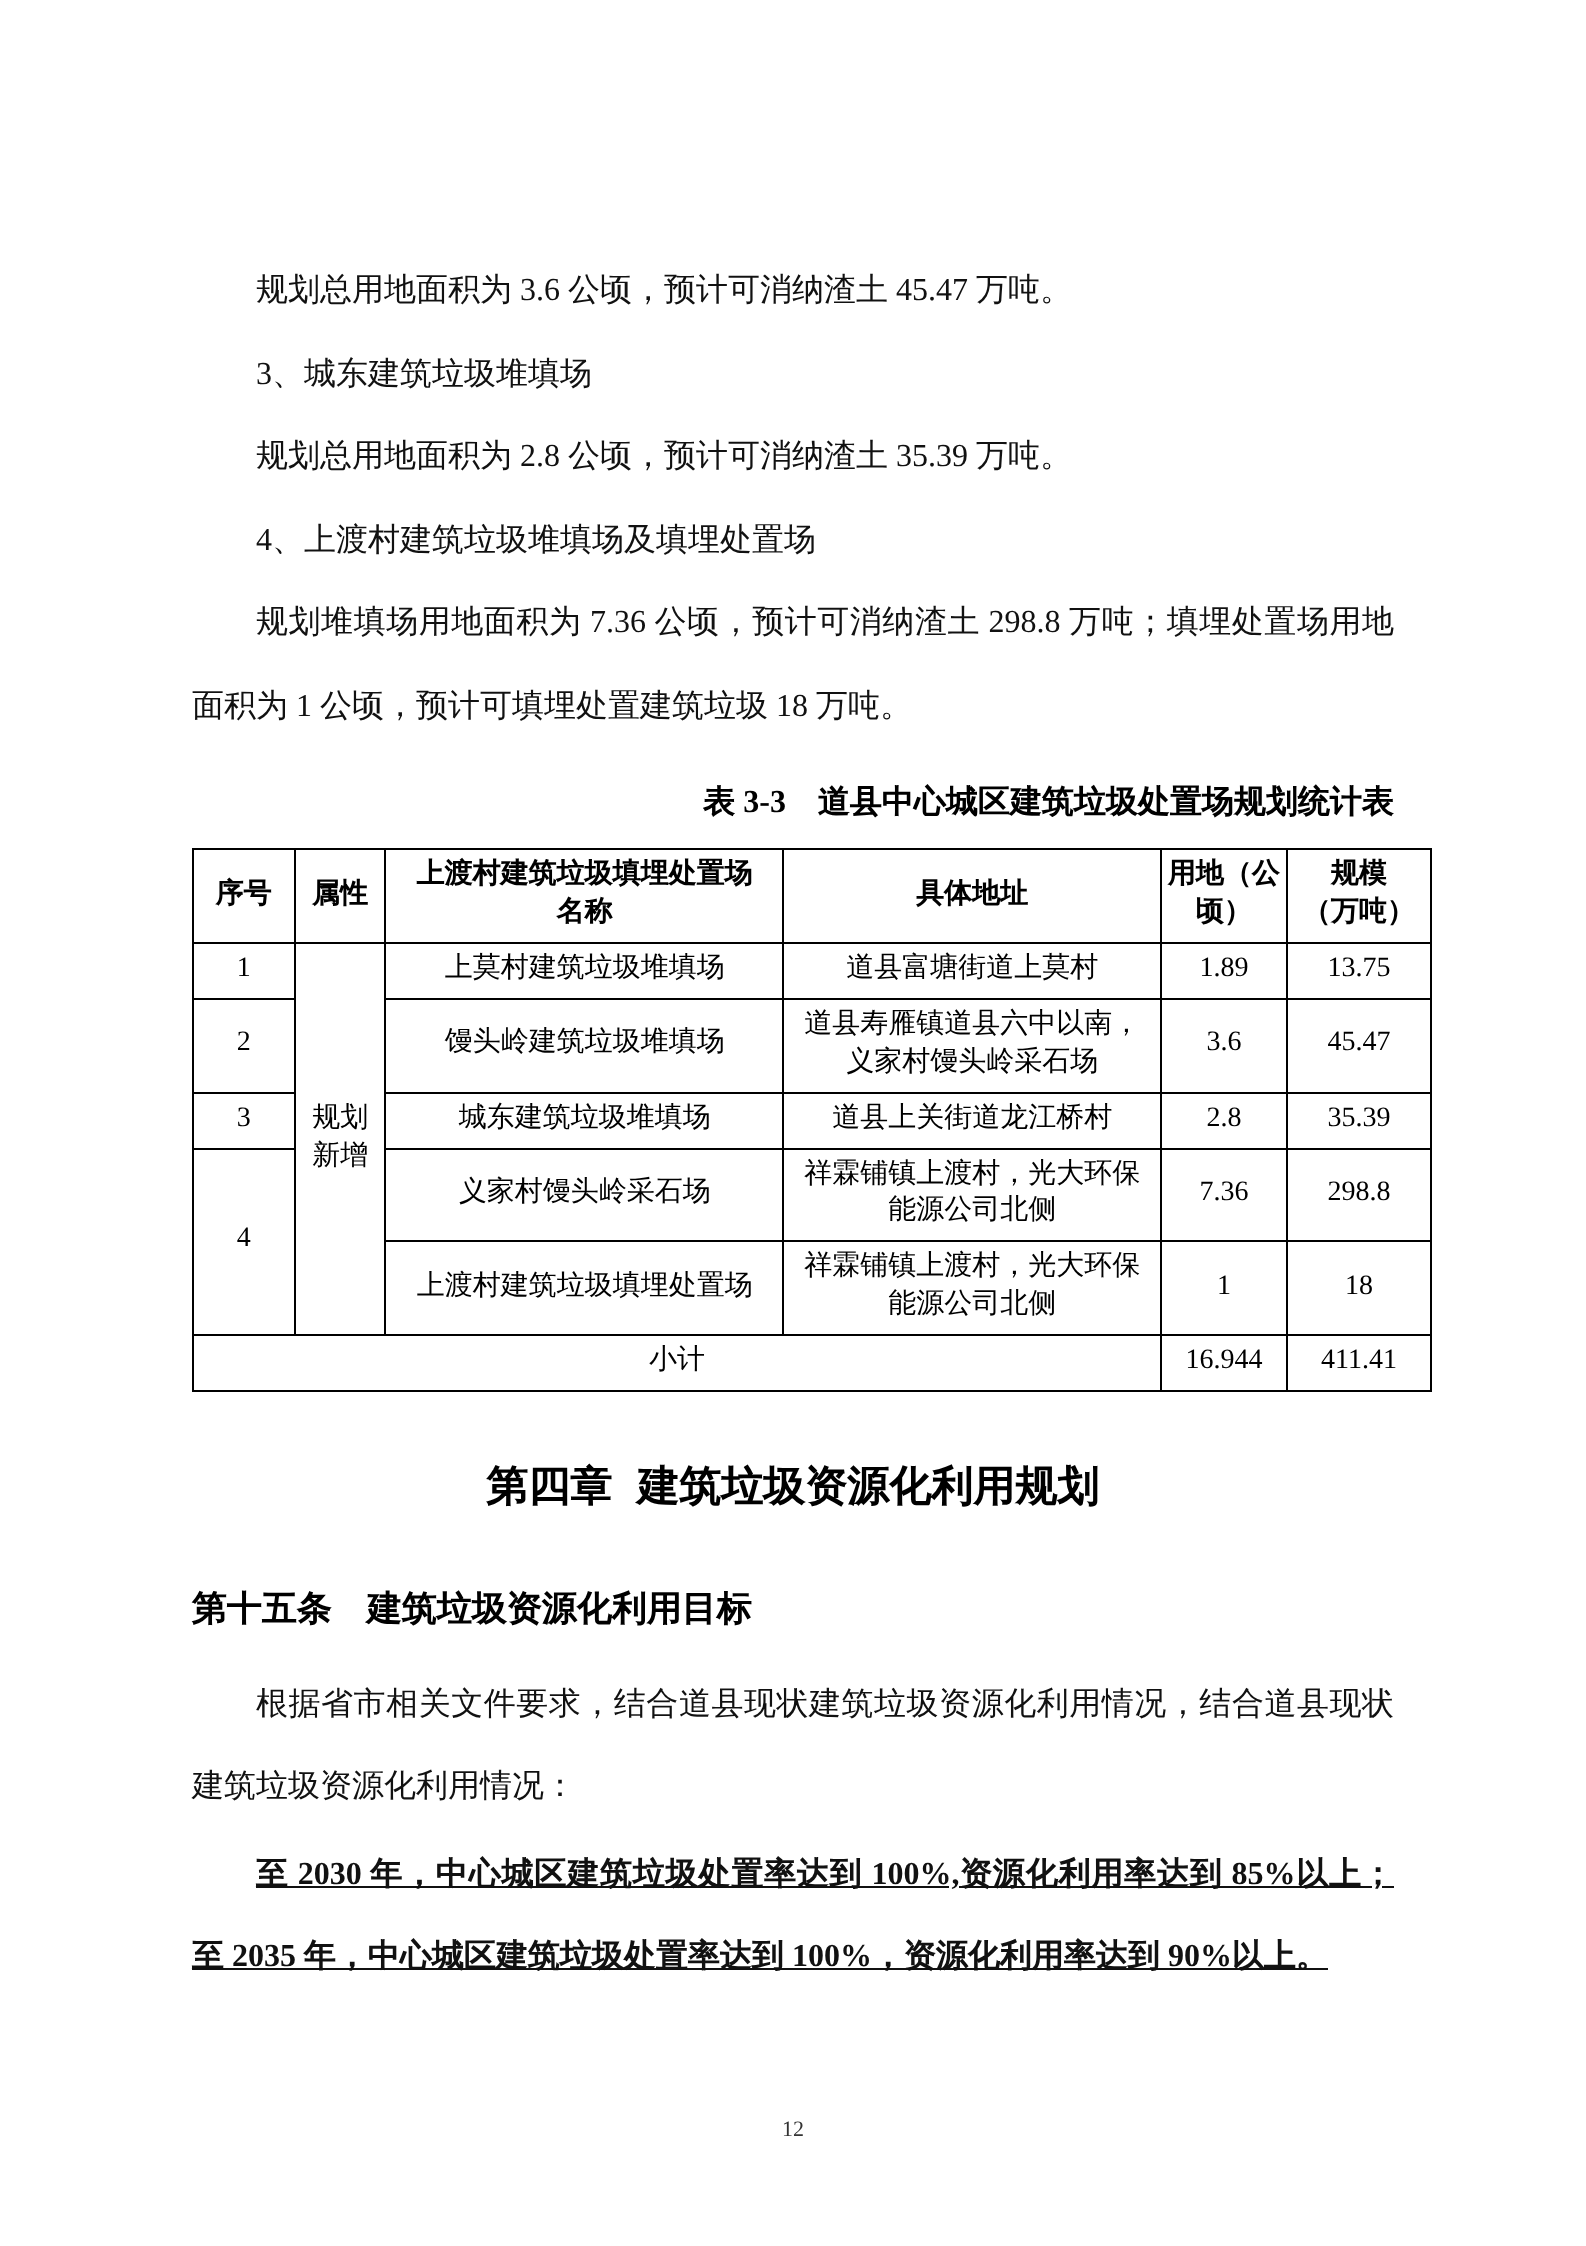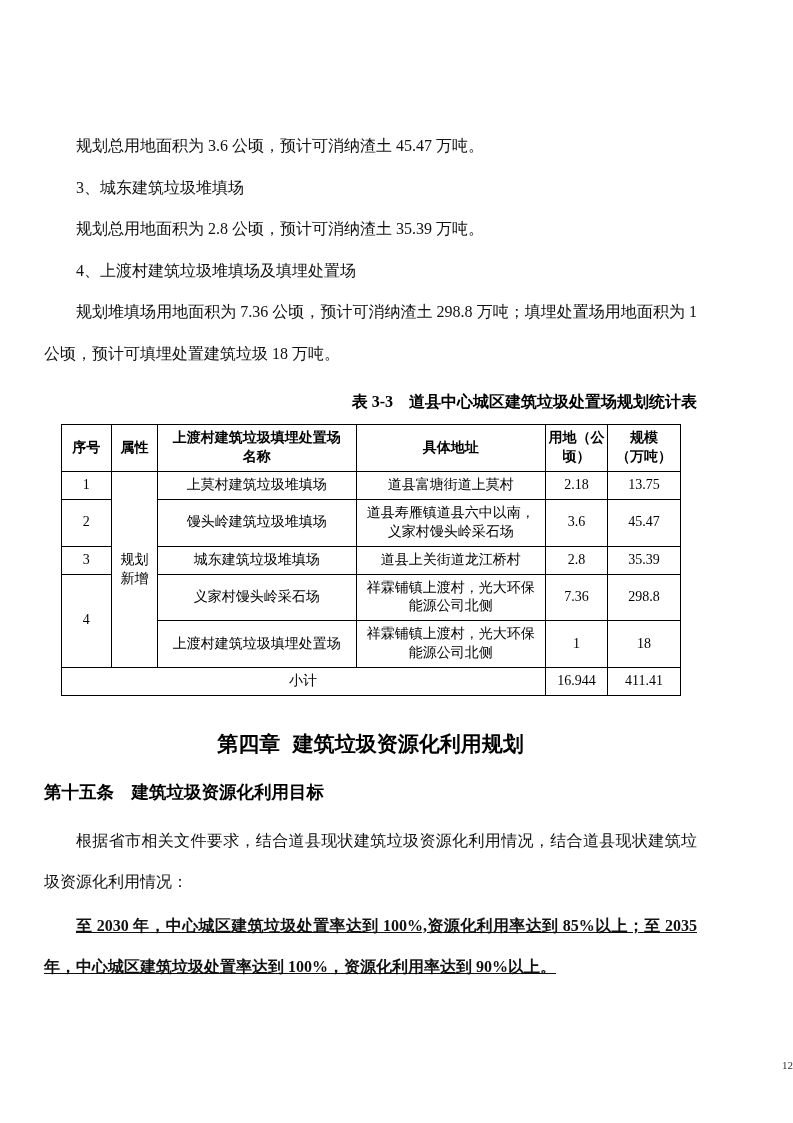--- a/index.html
+++ b/index.html
@@ -5,21 +5,21 @@
   * { margin: 0; padding: 0; box-sizing: border-box; }
   html, body { background: #9a9a9a; }
   .page {
     width: 793px;
     height: 1123px;
     margin: 0 auto;
     background: #ffffff;
     position: relative;
     font-family: "Liberation Serif", "DejaVu Serif", serif;
     color: #000000;
-    padding: 125px 96px 0 44px;
+    padding: 125px 96px 0 96px;
     overflow: hidden;
     box-shadow: 0 0 6px rgba(0,0,0,.35);
   }
   .para {
     font-size: 16px;
     line-height: 2.6;
     text-indent: 2em;
     text-align: justify;
     color: #111;
   }
@@ -52,35 +52,35 @@
     font-weight: bold;
     font-size: 21px;
     font-family: Liberation Mono, monospace;
     margin-top: 34px;
     line-height: 1.5;
   }
   .section-title {
     font-weight: bold;
     font-size: 17.5px;
     font-family: "Liberation Sans", "DejaVu Sans", sans-serif;
-    margin-top: 18px;
+    margin-top: 30px;
     line-height: 1.5;
   }
   .intro-para { margin-top: 14px; }
   .goal-para {
     font-weight: bold;
     text-decoration: underline;
     margin-top: 2px;
   }
   .page-number {
     position: absolute;
     bottom: 52px;
     left: 0;
     width: 100%;
-    text-align: right;
+    text-align: center;
     font-size: 11px;
     color: #333;
   }
 </style>
 </head>
 <body>
 
 <div class="page">
 
   <p class="para">规划总用地面积为 3.6 公顷，预计可消纳渣土 45.47 万吨。</p>
@@ -111,21 +111,21 @@
 顷）</th>
         <th>规模
 （万吨）</th>
       </tr>
       <tr>
         <td>1</td>
         <td rowspan="5">规划
 新增</td>
         <td>上莫村建筑垃圾堆填场</td>
         <td>道县富塘街道上莫村</td>
-        <td>2.18</td>
+        <td>1.89</td>
         <td>13.75</td>
       </tr>
       <tr>
         <td>2</td>
         <td>馒头岭建筑垃圾堆填场</td>
         <td>道县寿雁镇道县六中以南，
 义家村馒头岭采石场</td>
         <td>3.6</td>
         <td>45.47</td>
       </tr>

